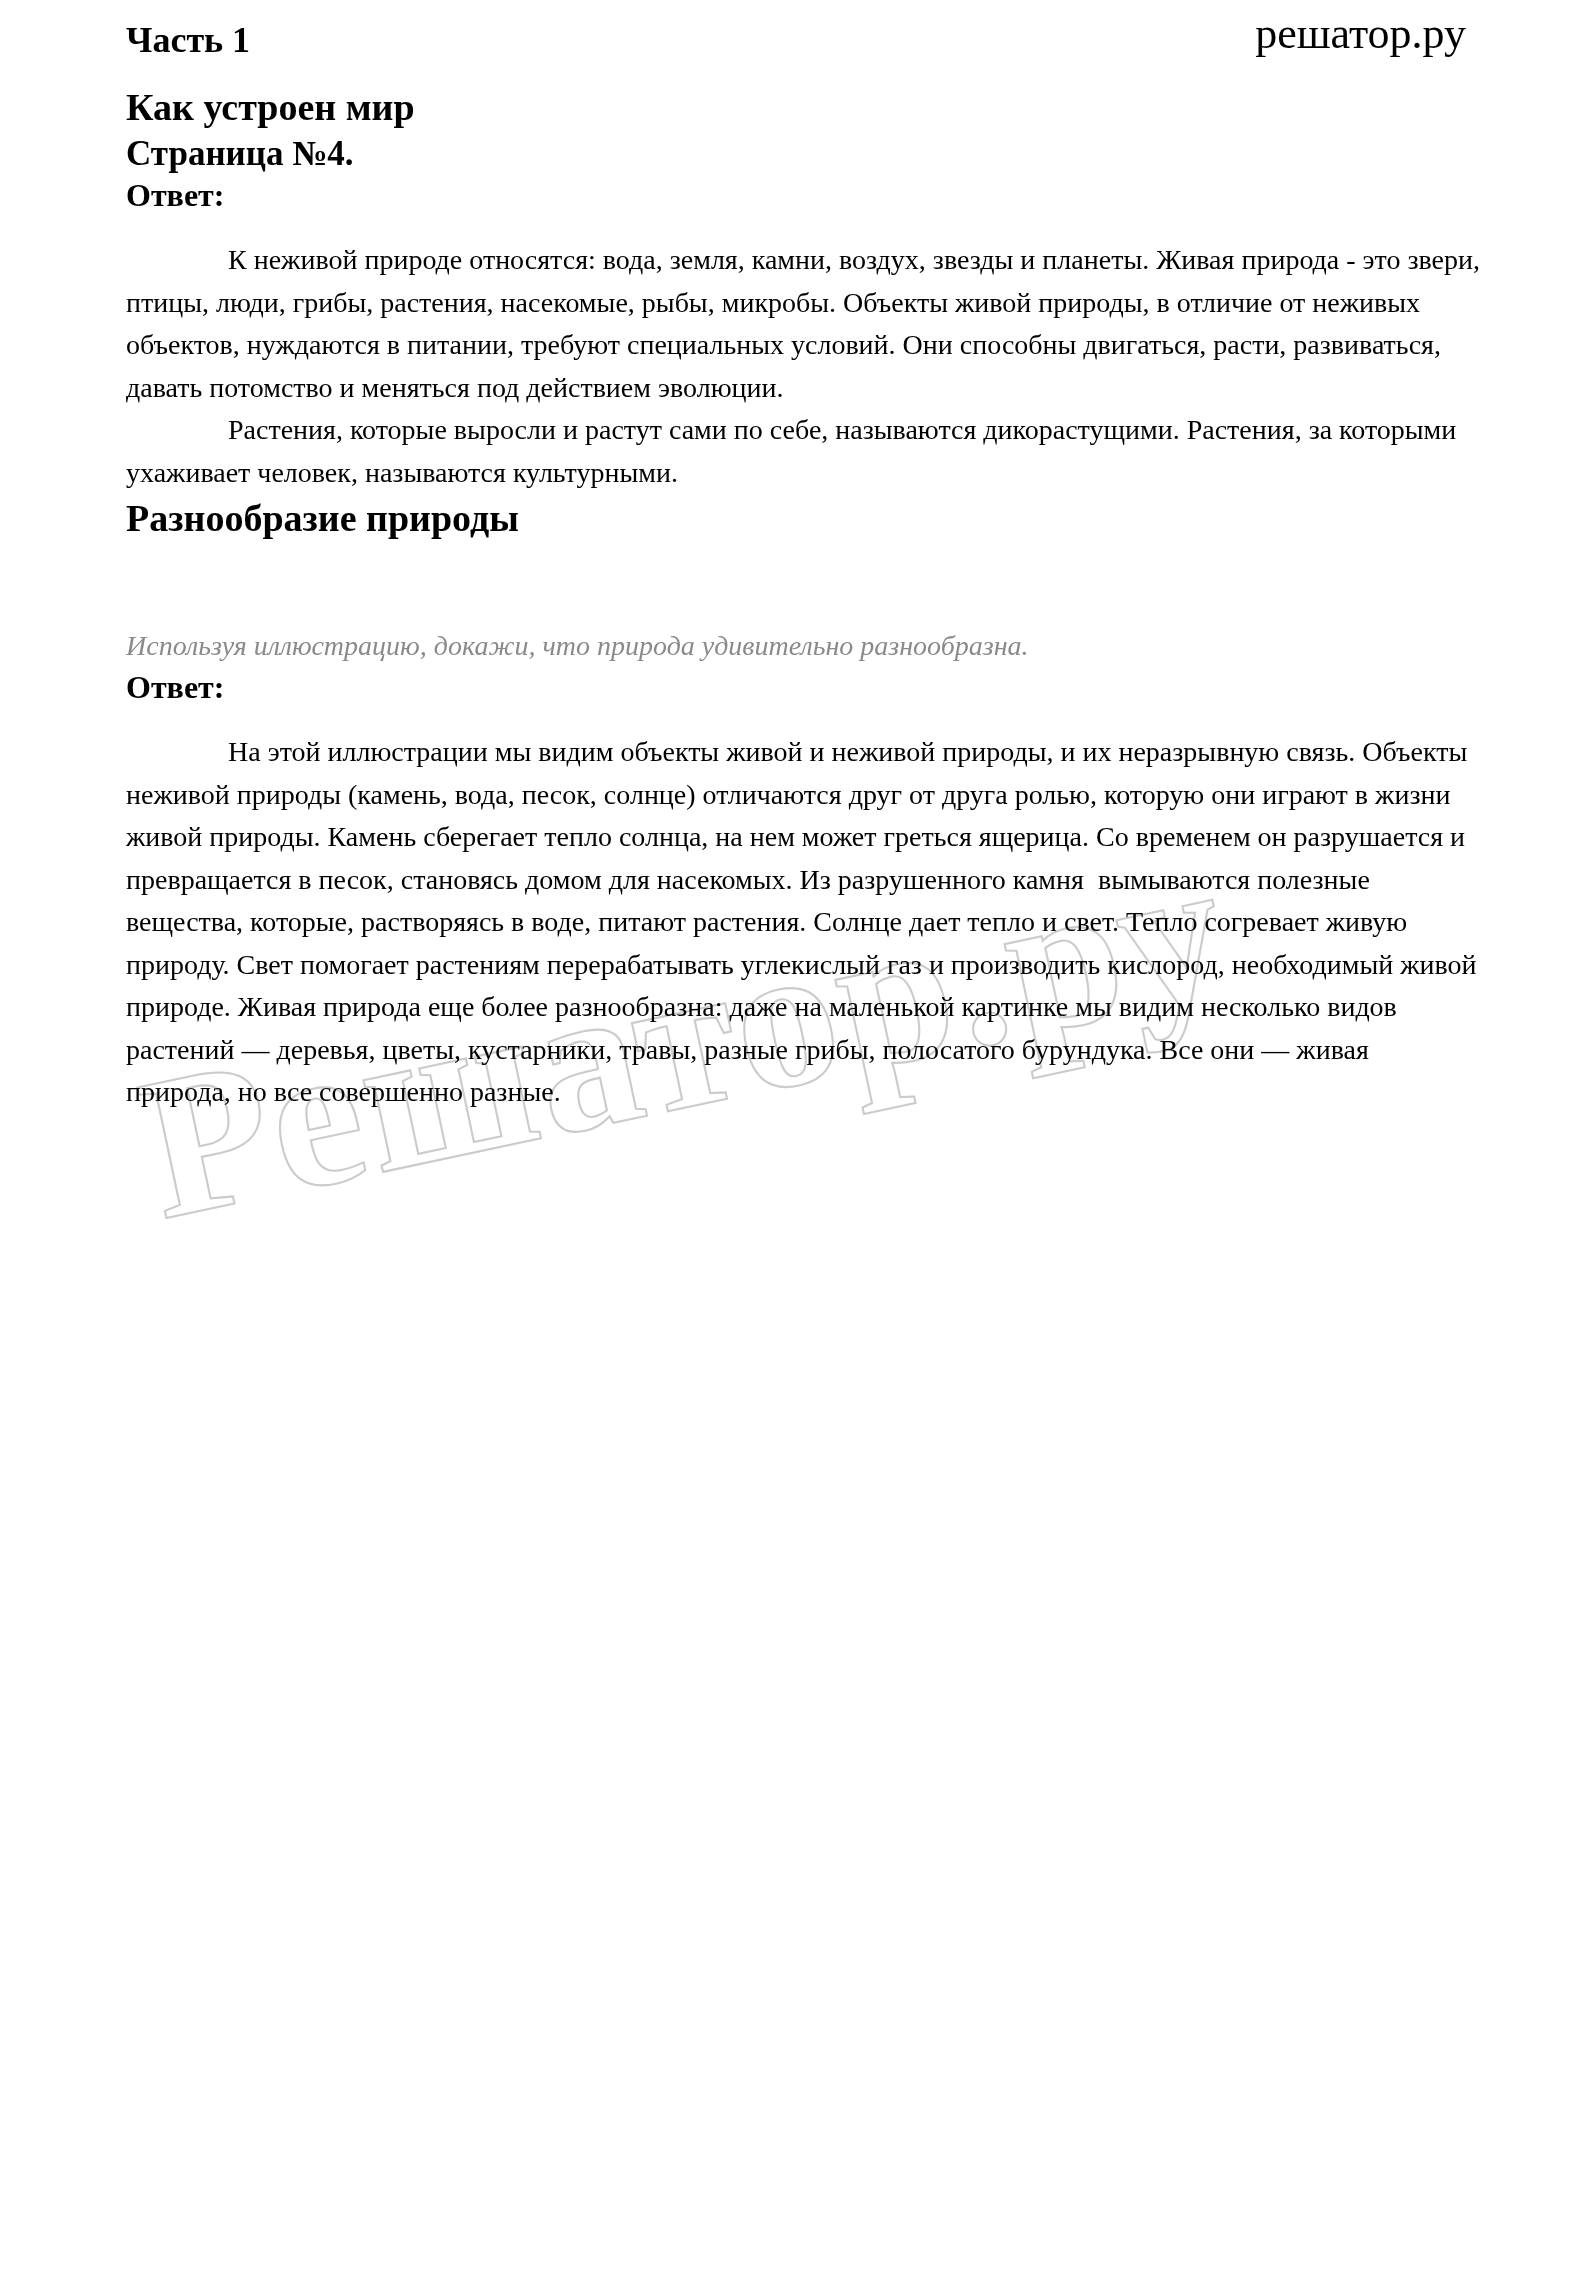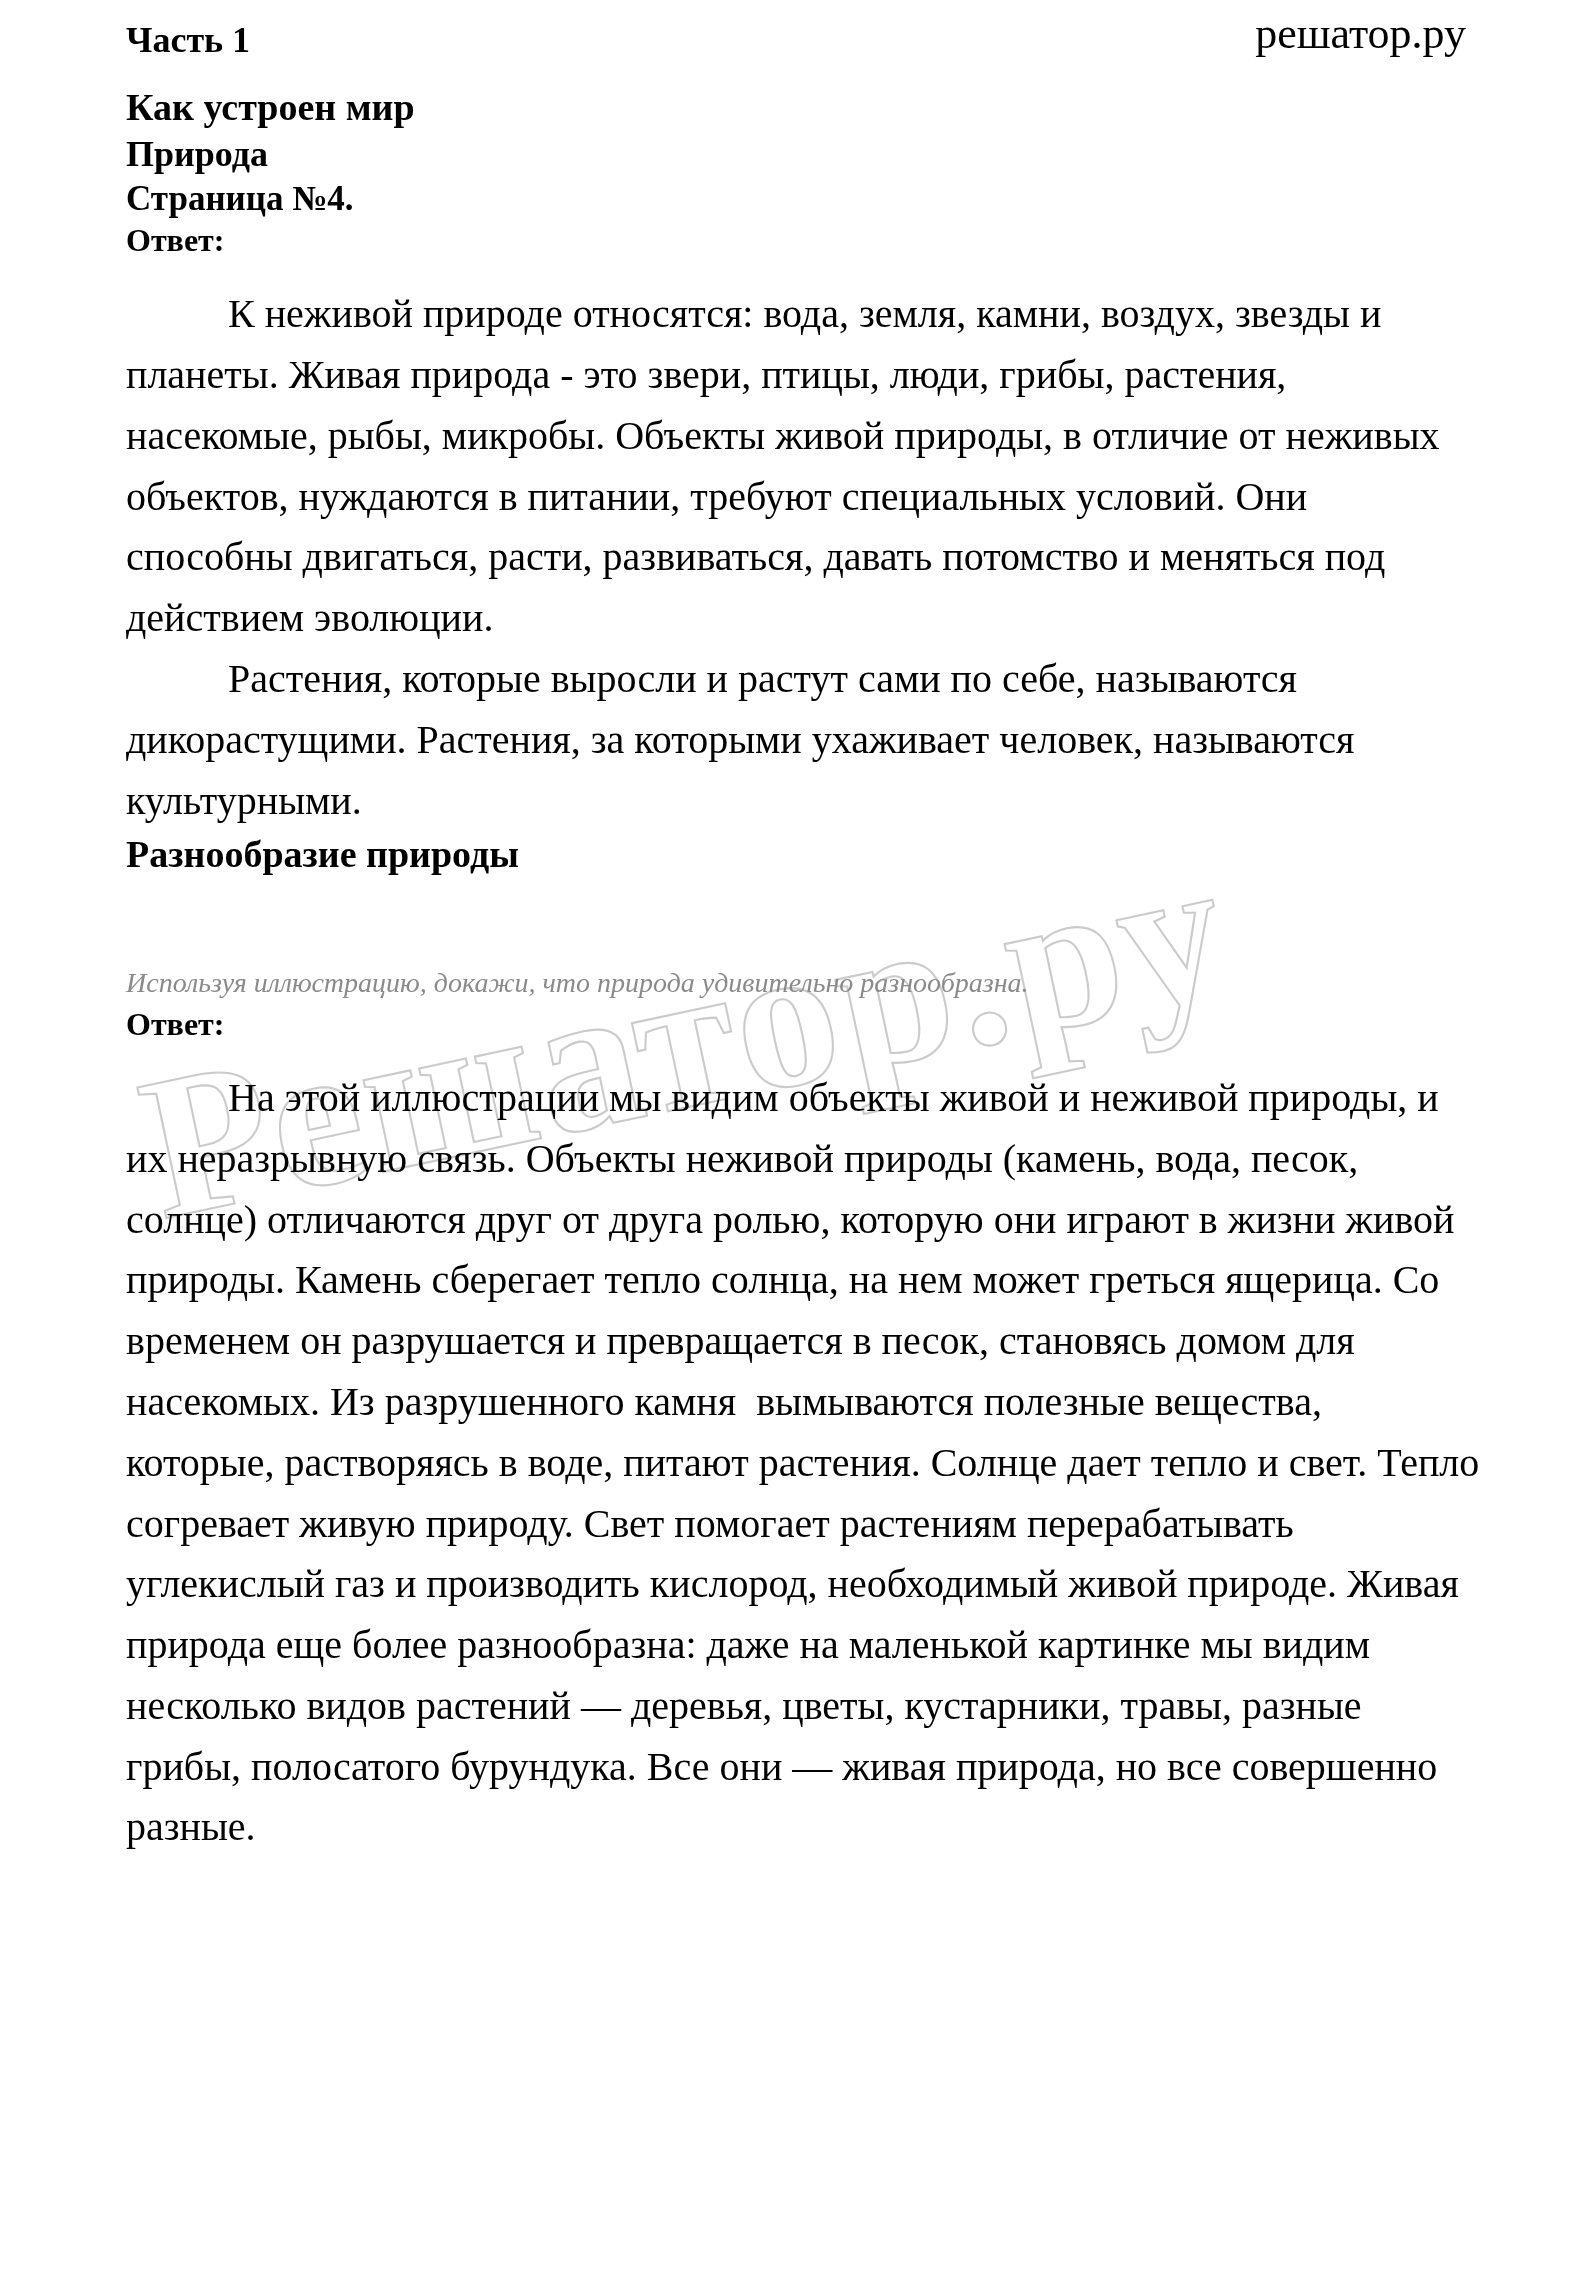--- a/index.html
+++ b/index.html
@@ -59,21 +59,21 @@
   }
   .h-world    { font-size: 38px; margin-top: 76px; }
   .h-nature   { font-size: 36px; margin-top: 73px; }
   .h-page-no  { font-size: 35px; margin-top: 74px; }
   .h-answer   { font-size: 32px; margin-top: 52px; }
   .h-diversity{ font-size: 38px; margin-top: 102px; font-family: Liberation Serif, serif; }
   .h-answer2  { font-size: 32px; margin-top: 105px; }
 
   
   .body-par {
-    font-size: 40px;
+    font-size: 28px;
     line-height: 1.52;
     margin: 0;
     text-align: left;
     text-indent: 102px;
     white-space: pre-wrap;
   }
   .par-block {
     margin-top: 24px;
   }
   .par-block .body-par + .body-par {
@@ -119,21 +119,20 @@
 
   <div class="content">
 
     <div class="page-header">
       <div class="header-left">Часть 1</div>
       <div class="header-right">решатор.ру</div>
     </div>
 
     <h1 class="section-title h-world">Как устроен мир</h1>
 
-    <h2 class="section-title h-nature">Природа</h2>
 
     <h3 class="section-title h-page-no">Страница №4.</h3>
 
     <h3 class="section-title h-answer">Ответ:</h3>
 
     <div class="par-block">
       <p class="body-par">К неживой природе относятся: вода, земля, камни, воздух, звезды и планеты. Живая природа - это звери, птицы, люди, грибы, растения, насекомые, рыбы, микробы. Объекты живой природы, в отличие от неживых объектов, нуждаются в питании, требуют специальных условий. Они способны двигаться, расти, развиваться, давать потомство и меняться под действием эволюции.</p>
       <p class="body-par">Растения, которые выросли и растут сами по себе, называются дикорастущими. Растения, за которыми ухаживает человек, называются культурными.</p>
     </div>
 

